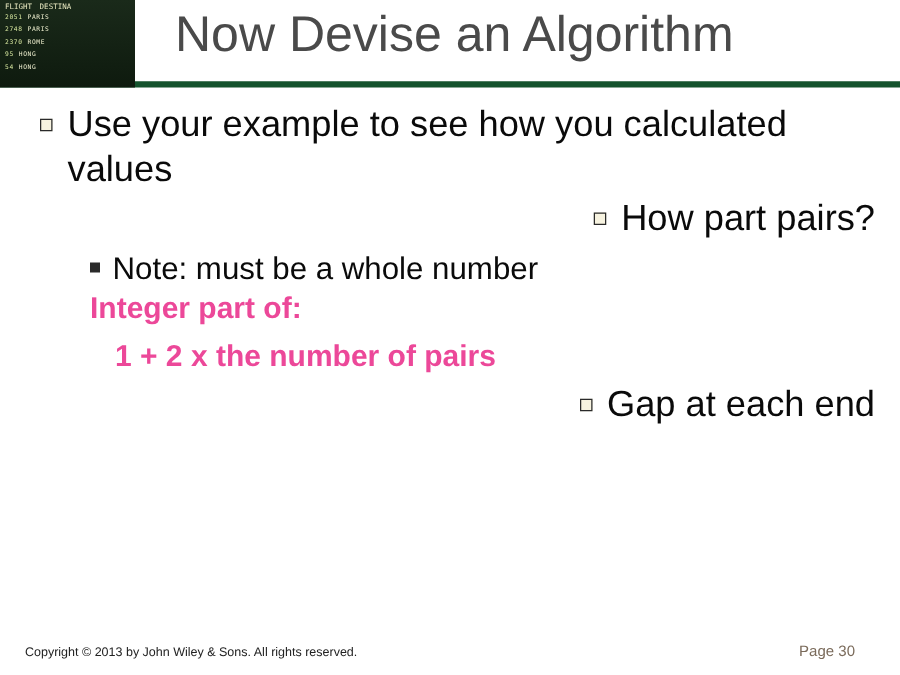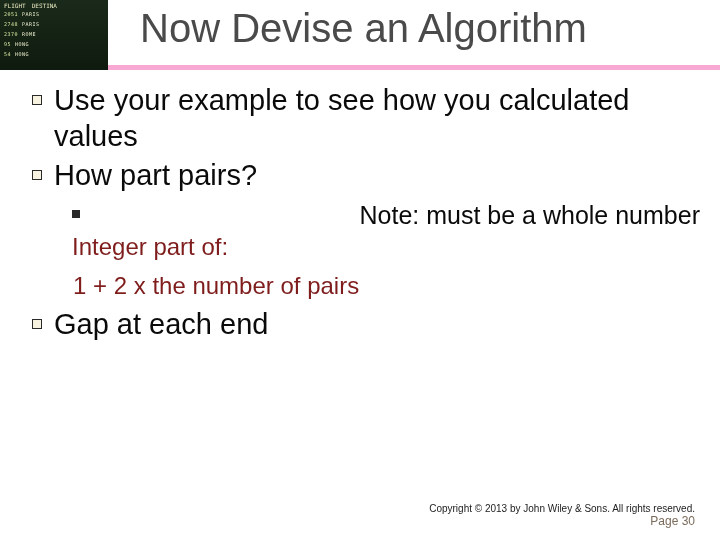--- a/index.html
+++ b/index.html
@@ -5,21 +5,21 @@
   * { margin: 0; padding: 0; box-sizing: border-box; }
   html, body { width: 720px; height: 540px; overflow: hidden; }
   body {
     background: #ffffff;
     font-family: Arial, Helvetica, sans-serif;
     position: relative;
   }
   .header {
     height: 70px;
     position: relative;
-    border-bottom: 5px solid #f9a8d4;
+    border-bottom: 5px solid #14532d;
   }
   .header-image {
     position: absolute;
     left: 0; top: 0;
     width: 108px; height: 70px;
     background: linear-gradient(180deg, #1a2a1a 0%, #0e1a0e 100%);
     overflow: hidden;
   }
   .board-row {
     display: flex;
@@ -40,20 +40,21 @@
     font-weight: normal;
     font-family: "Helvetica Neue", Arial, sans-serif;
   }
   .content {
     padding: 12px 20px 0 32px;
   }
   .bullet-row {
     display: flex;
     align-items: flex-start;
     margin-bottom: 2px;
+    justify-content: flex-end;
   }
   .bullet-square {
     width: 10px; height: 10px;
     border: 1.5px solid #2a2a2a;
     background: #f7f3e0;
     margin-top: 13px;
     margin-right: 12px;
     flex-shrink: 0;
   }
   .bullet-text {
@@ -63,54 +64,52 @@
     font-family: Arial, sans-serif;
   }
   .sub-block {
     margin-left: 40px;
     margin-top: 6px;
     margin-bottom: 6px;
   }
   .sub-bullet-row {
     display: flex;
     align-items: flex-start;
-    justify-content: space-between;
   }
   .sub-bullet-square {
     width: 8px; height: 8px;
     background: #2a2a2a;
     margin-top: 11px;
     margin-right: 10px;
     flex-shrink: 0;
   }
   .sub-text {
     font-size: 25px;
     color: #0a0a0a;
     line-height: 1.3;
     font-family: Arial, sans-serif;
   }
   .comic {
     font-family: "Comic Sans MS", "Chalkboard SE", cursive, sans-serif;
-    font-weight: normal;
+    font-weight: bold;
     font-size: 24px;
-    color: #7f1d1d;
+    color: #ec4899;
     line-height: 1.35;
   }
   .comic-indent { padding-left: 26px; }
-  .comic-sub { margin-left: 41px; margin-top: 2px; margin-bottom: 4px; }
+  .comic-sub { margin-left: 60px; margin-top: 2px; margin-bottom: 4px; }
   .comic-gap { margin-left: 20px; margin-top: 2px; }
   .footer {
     position: absolute;
     bottom: 12px;
     left: 20px;
-    right: 25px;
+    right: 36px;
     display: flex;
     justify-content: space-between;
     align-items: flex-end;
-    flex-direction: column;
   }
   .copyright { font-size: 10px; color: #222; }
   .page-num { font-size: 12px; color: #7a6a5a; }
 </style>
 </head>
 <body>
 
 <div class="header">
   <div class="header-image">
     <div class="board-header">

